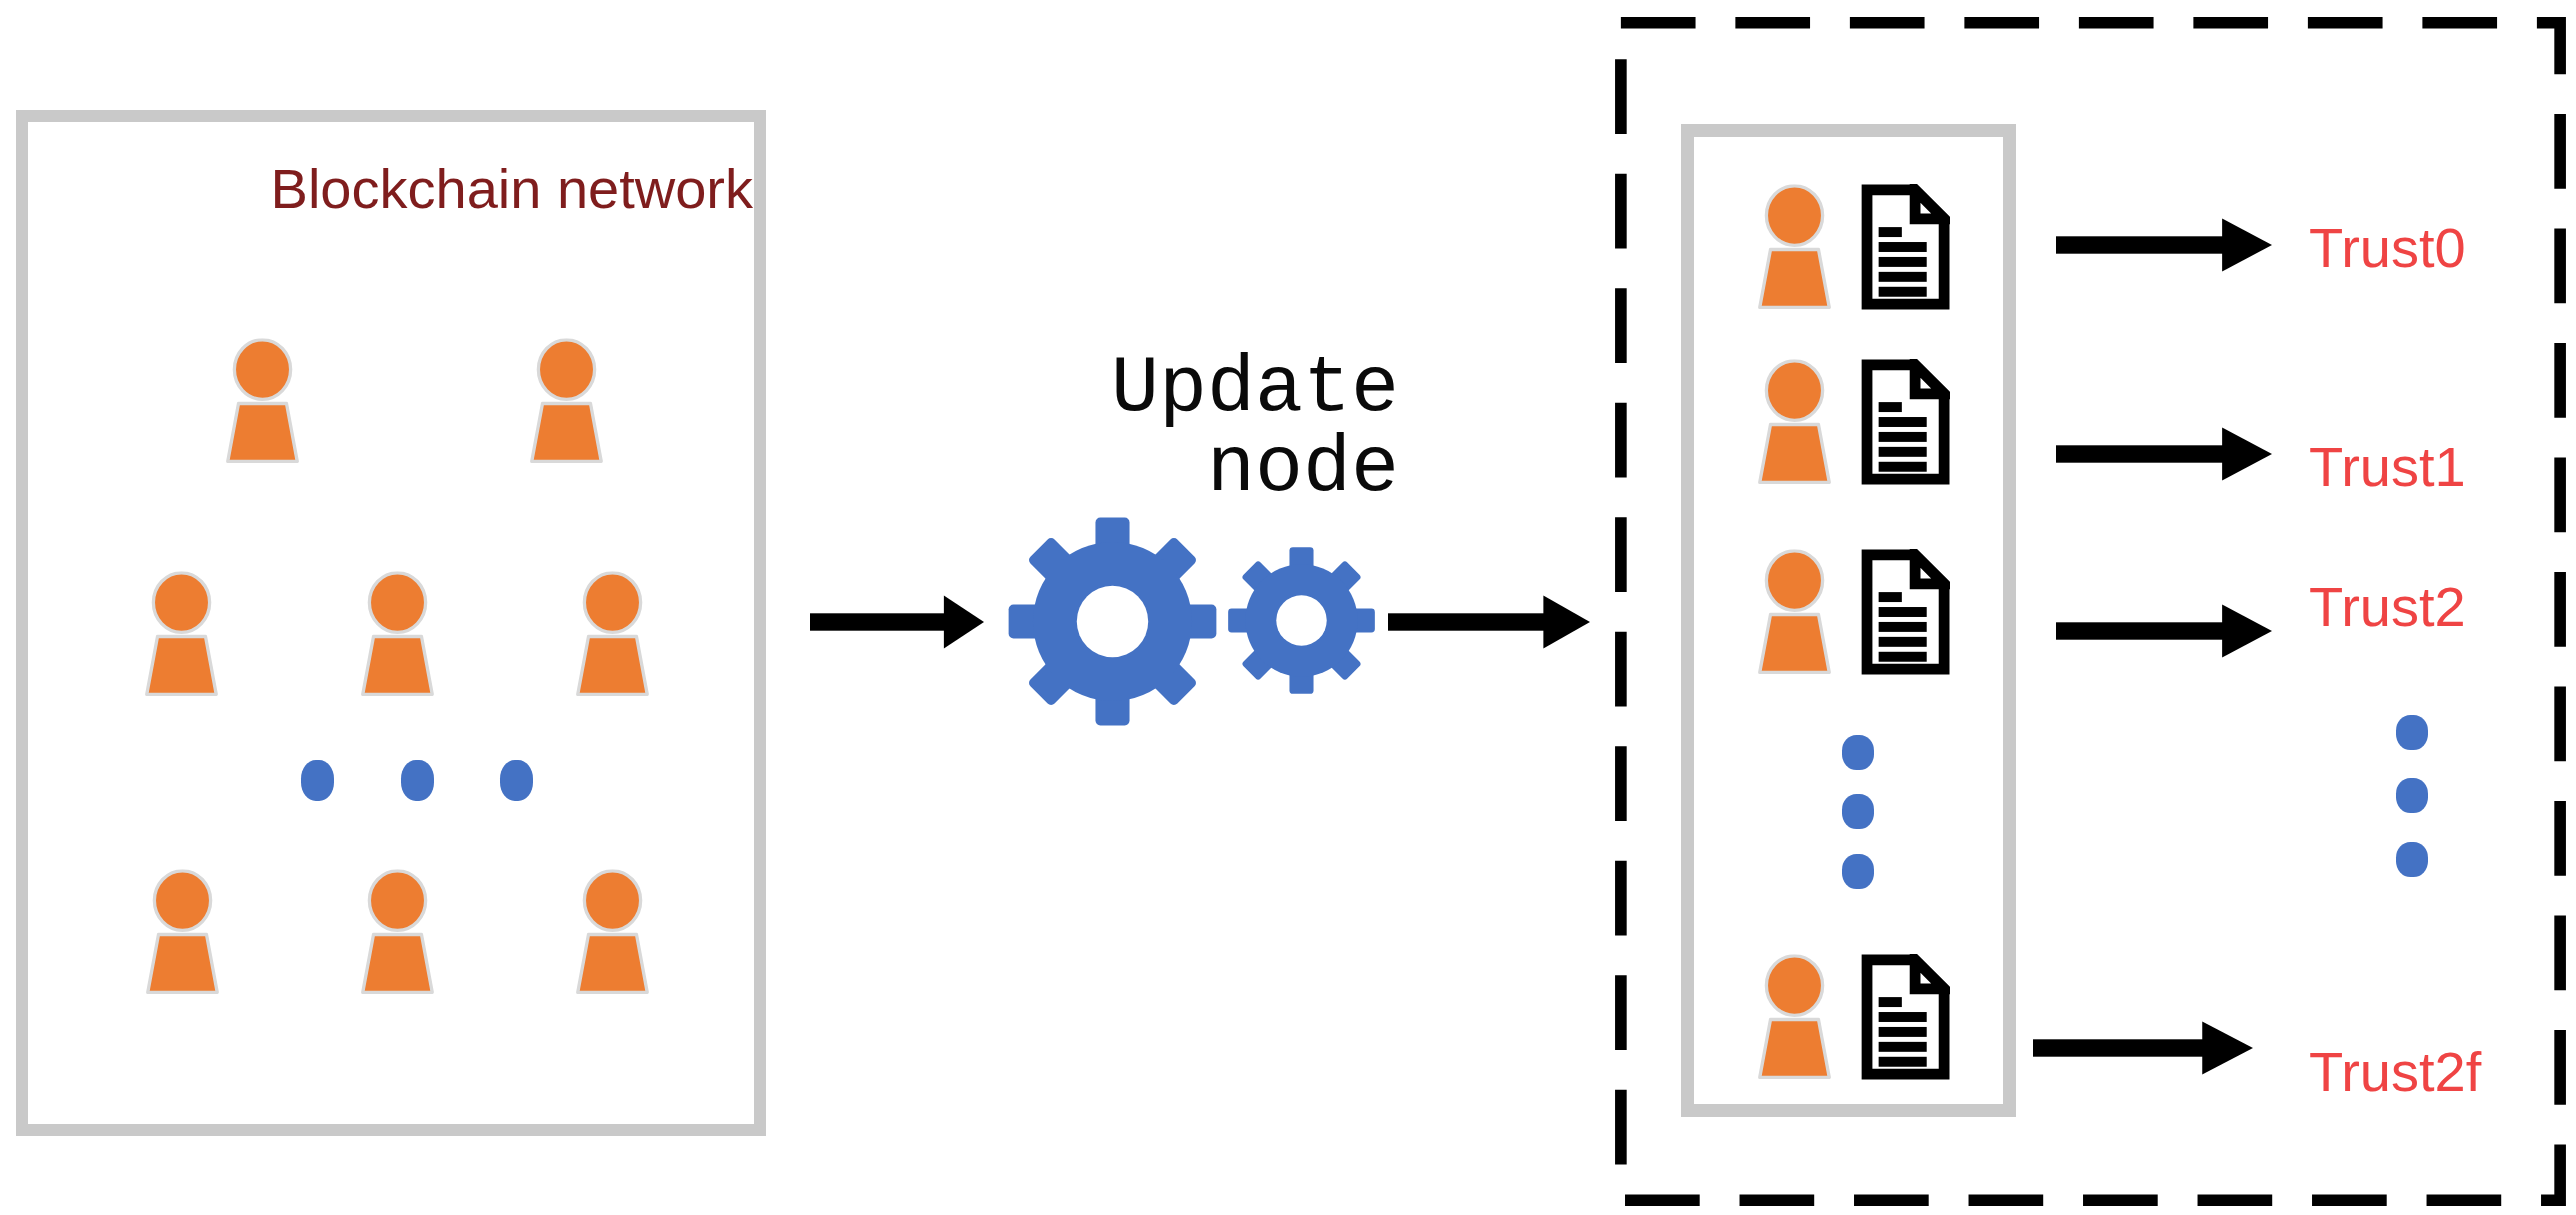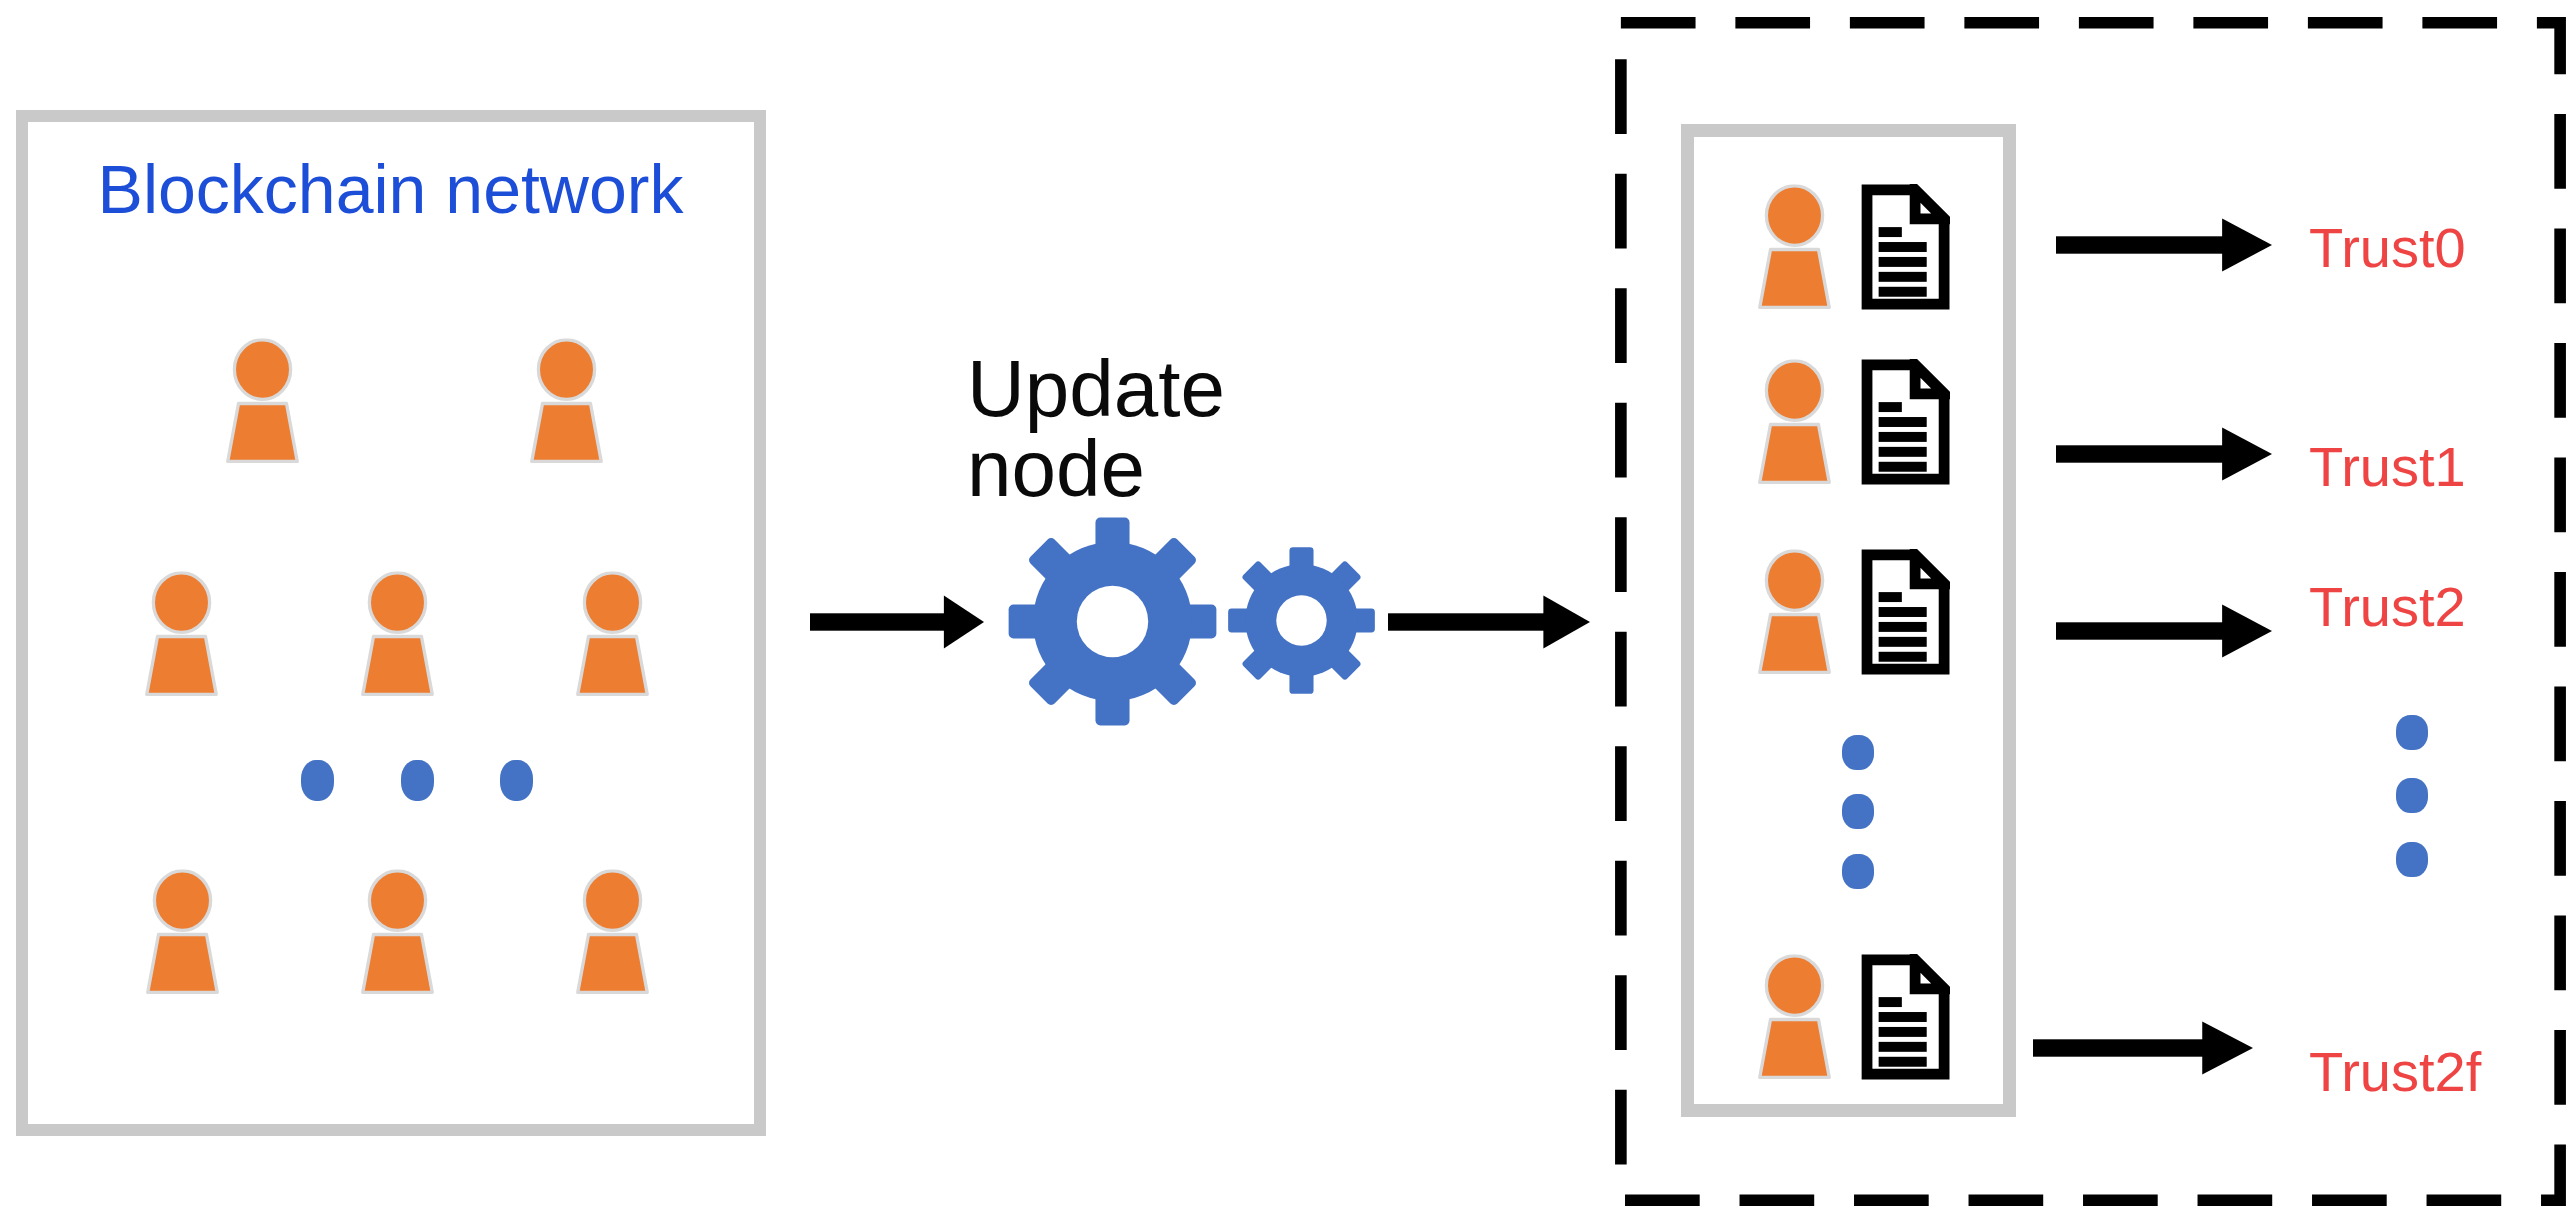--- a/index.html
+++ b/index.html
@@ -1,21 +1,21 @@
 <!DOCTYPE html>
 <html style="font-size:13.3px"><head>
 <meta charset="utf-8">
 <style>
   html,body{margin:0;padding:0;background:#fff;}
   body{width:2576px;height:1216px;position:relative;overflow:hidden;
        font-family:"Liberation Sans", sans-serif;color:#000;}
   .abs{position:absolute;}
   .box-gray{position:absolute;border:12.4px solid #C9C9C9;background:#fff;box-sizing:border-box;}
-  .title{position:absolute;text-align:center;font-size:68px;line-height:120px;color:#1d4ed8;}
-  .biglabel{position:absolute;text-align:left;font-size:80px;line-height:80px;color:#0a0a0a;}
+  .title{position:absolute;text-align:right;font-size:56px;line-height:120px;color:#7f1d1d;}
+  .biglabel{position:absolute;text-align:right;font-size:80px;line-height:80px;color:#0a0a0a;font-family:Liberation Mono, monospace;}
   .trust-label{position:absolute;font-size:56px;line-height:83px;white-space:nowrap;color:#ef4444;}
   .dot{position:absolute;background:#4472C4;border-radius:45%;}
   svg{display:block;}
 </style>
 </head>
 <body>
 
 <svg width="0" height="0" style="position:absolute" aria-hidden="true">
   <defs>
     <symbol id="sym-person" viewBox="0 0 110 152">

